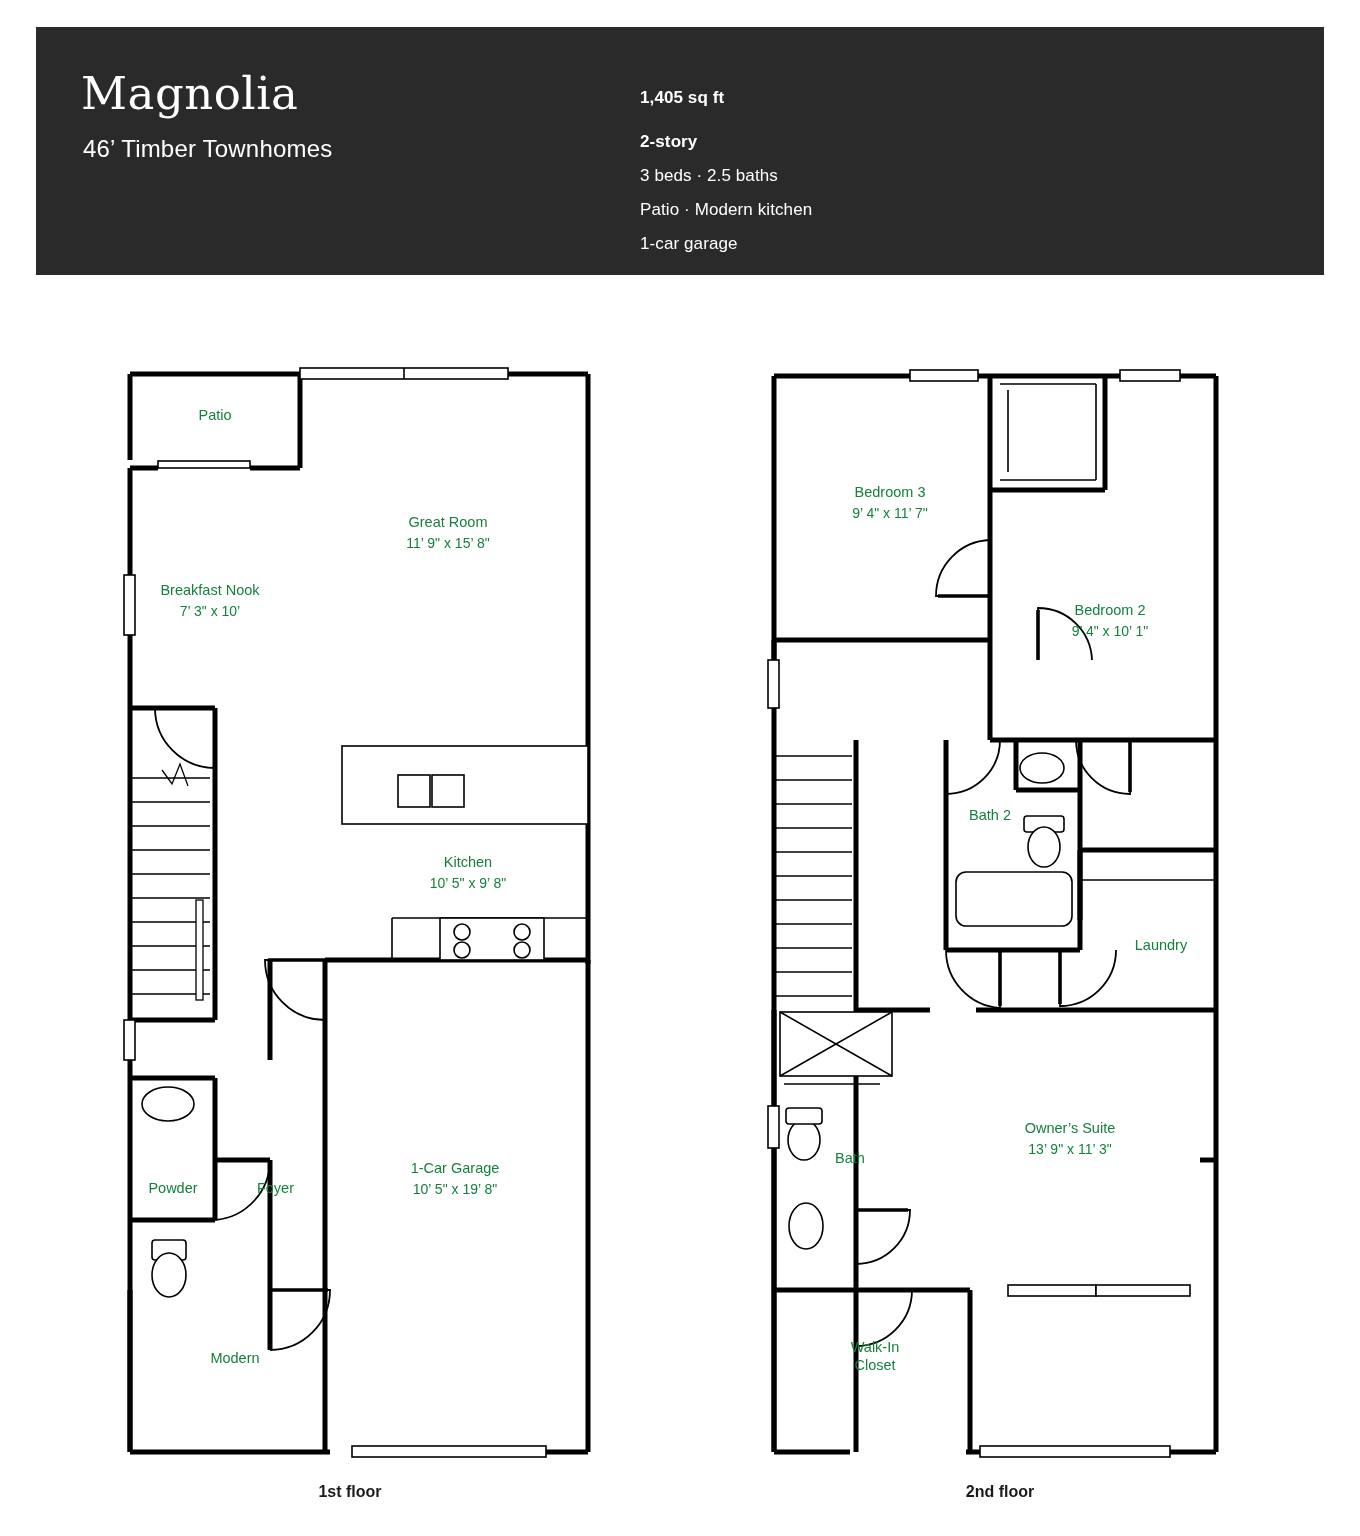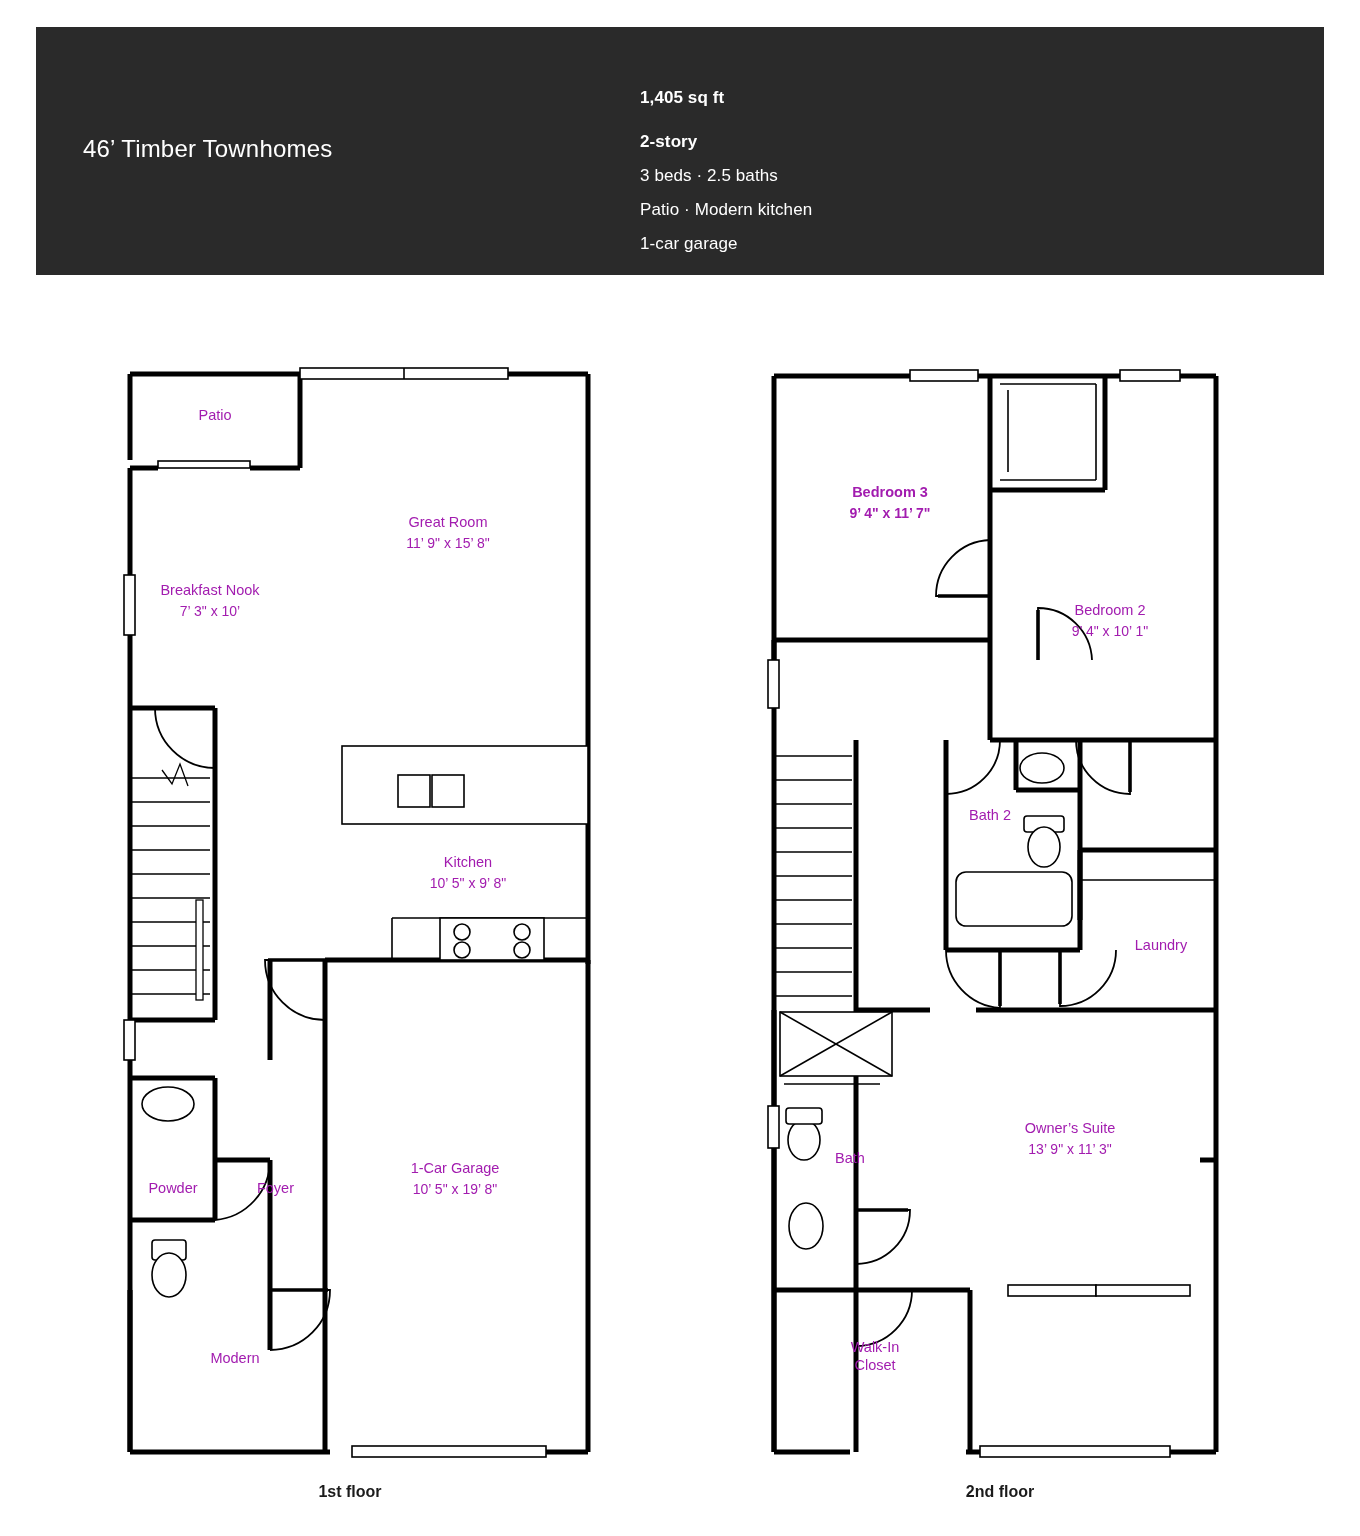--- a/index.html
+++ b/index.html
@@ -74,29 +74,30 @@
     font-weight: bold;
   }
   #caption-1 { left: 240px; top: 1483px; width: 220px; }
   #caption-2 { left: 890px; top: 1483px; width: 220px; }
 
   .rlabel {
     position: absolute;
     font-size: 14.5px;
     line-height: 1.45;
     text-align: center;
-    color: #a21caf;
+    color: #15803d;
     white-space: nowrap;
   }
   .rlabel .dim { display: block; font-size: 14px; }
 </style>
 </head>
 <body>
 
 <div class="header">
+  <div class="header-title">Magnolia</div>
   <div class="header-sub">46’ Timber Townhomes</div>
   <div class="spec b spec-sqft">1,405 sq ft</div>
   <div class="spec b spec-story">2-story</div>
   <div class="spec spec-beds">3 beds  ·  2.5 baths</div>
   <div class="spec spec-features">Patio · Modern kitchen</div>
   <div class="spec spec-garage">1-car garage</div>
 </div>
 
 <div class="plan" id="plan1" style="left:110px; top:360px;">
   <svg width="510" height="1120" viewBox="0 0 510 1120" xmlns="http://www.w3.org/2000/svg">
@@ -316,21 +317,21 @@
       <line x1="186" y1="380" x2="186" y2="432"></line>
       <line x1="370" y1="380" x2="370" y2="432"></line>
       <line x1="240" y1="590" x2="240" y2="646"></line>
       <line x1="300" y1="590" x2="300" y2="644"></line>
       <line x1="96" y1="850" x2="148" y2="850"></line>
       <line x1="96" y1="930" x2="96" y2="984"></line>
     </g>
   </svg>
 </div>
 
-<div class="rlabel" id="f2-bed3" style="left:780px; top:482px; width:220px;font-weight:bold;">
+<div class="rlabel" id="f2-bed3" style="left:780px; top:482px; width:220px;">
   <span>Bedroom 3</span>
   <span class="dim">9’ 4" x 11’ 7"</span>
 </div>
 <div class="rlabel" id="f2-bed2" style="left:1000px; top:600px; width:220px;">
   <span>Bedroom 2</span>
   <span class="dim">9’ 4" x 10’ 1"</span>
 </div>
 <div class="rlabel" id="f2-bath2" style="left:930px; top:805px; width:120px;">
   <span>Bath 2</span>
 </div>

